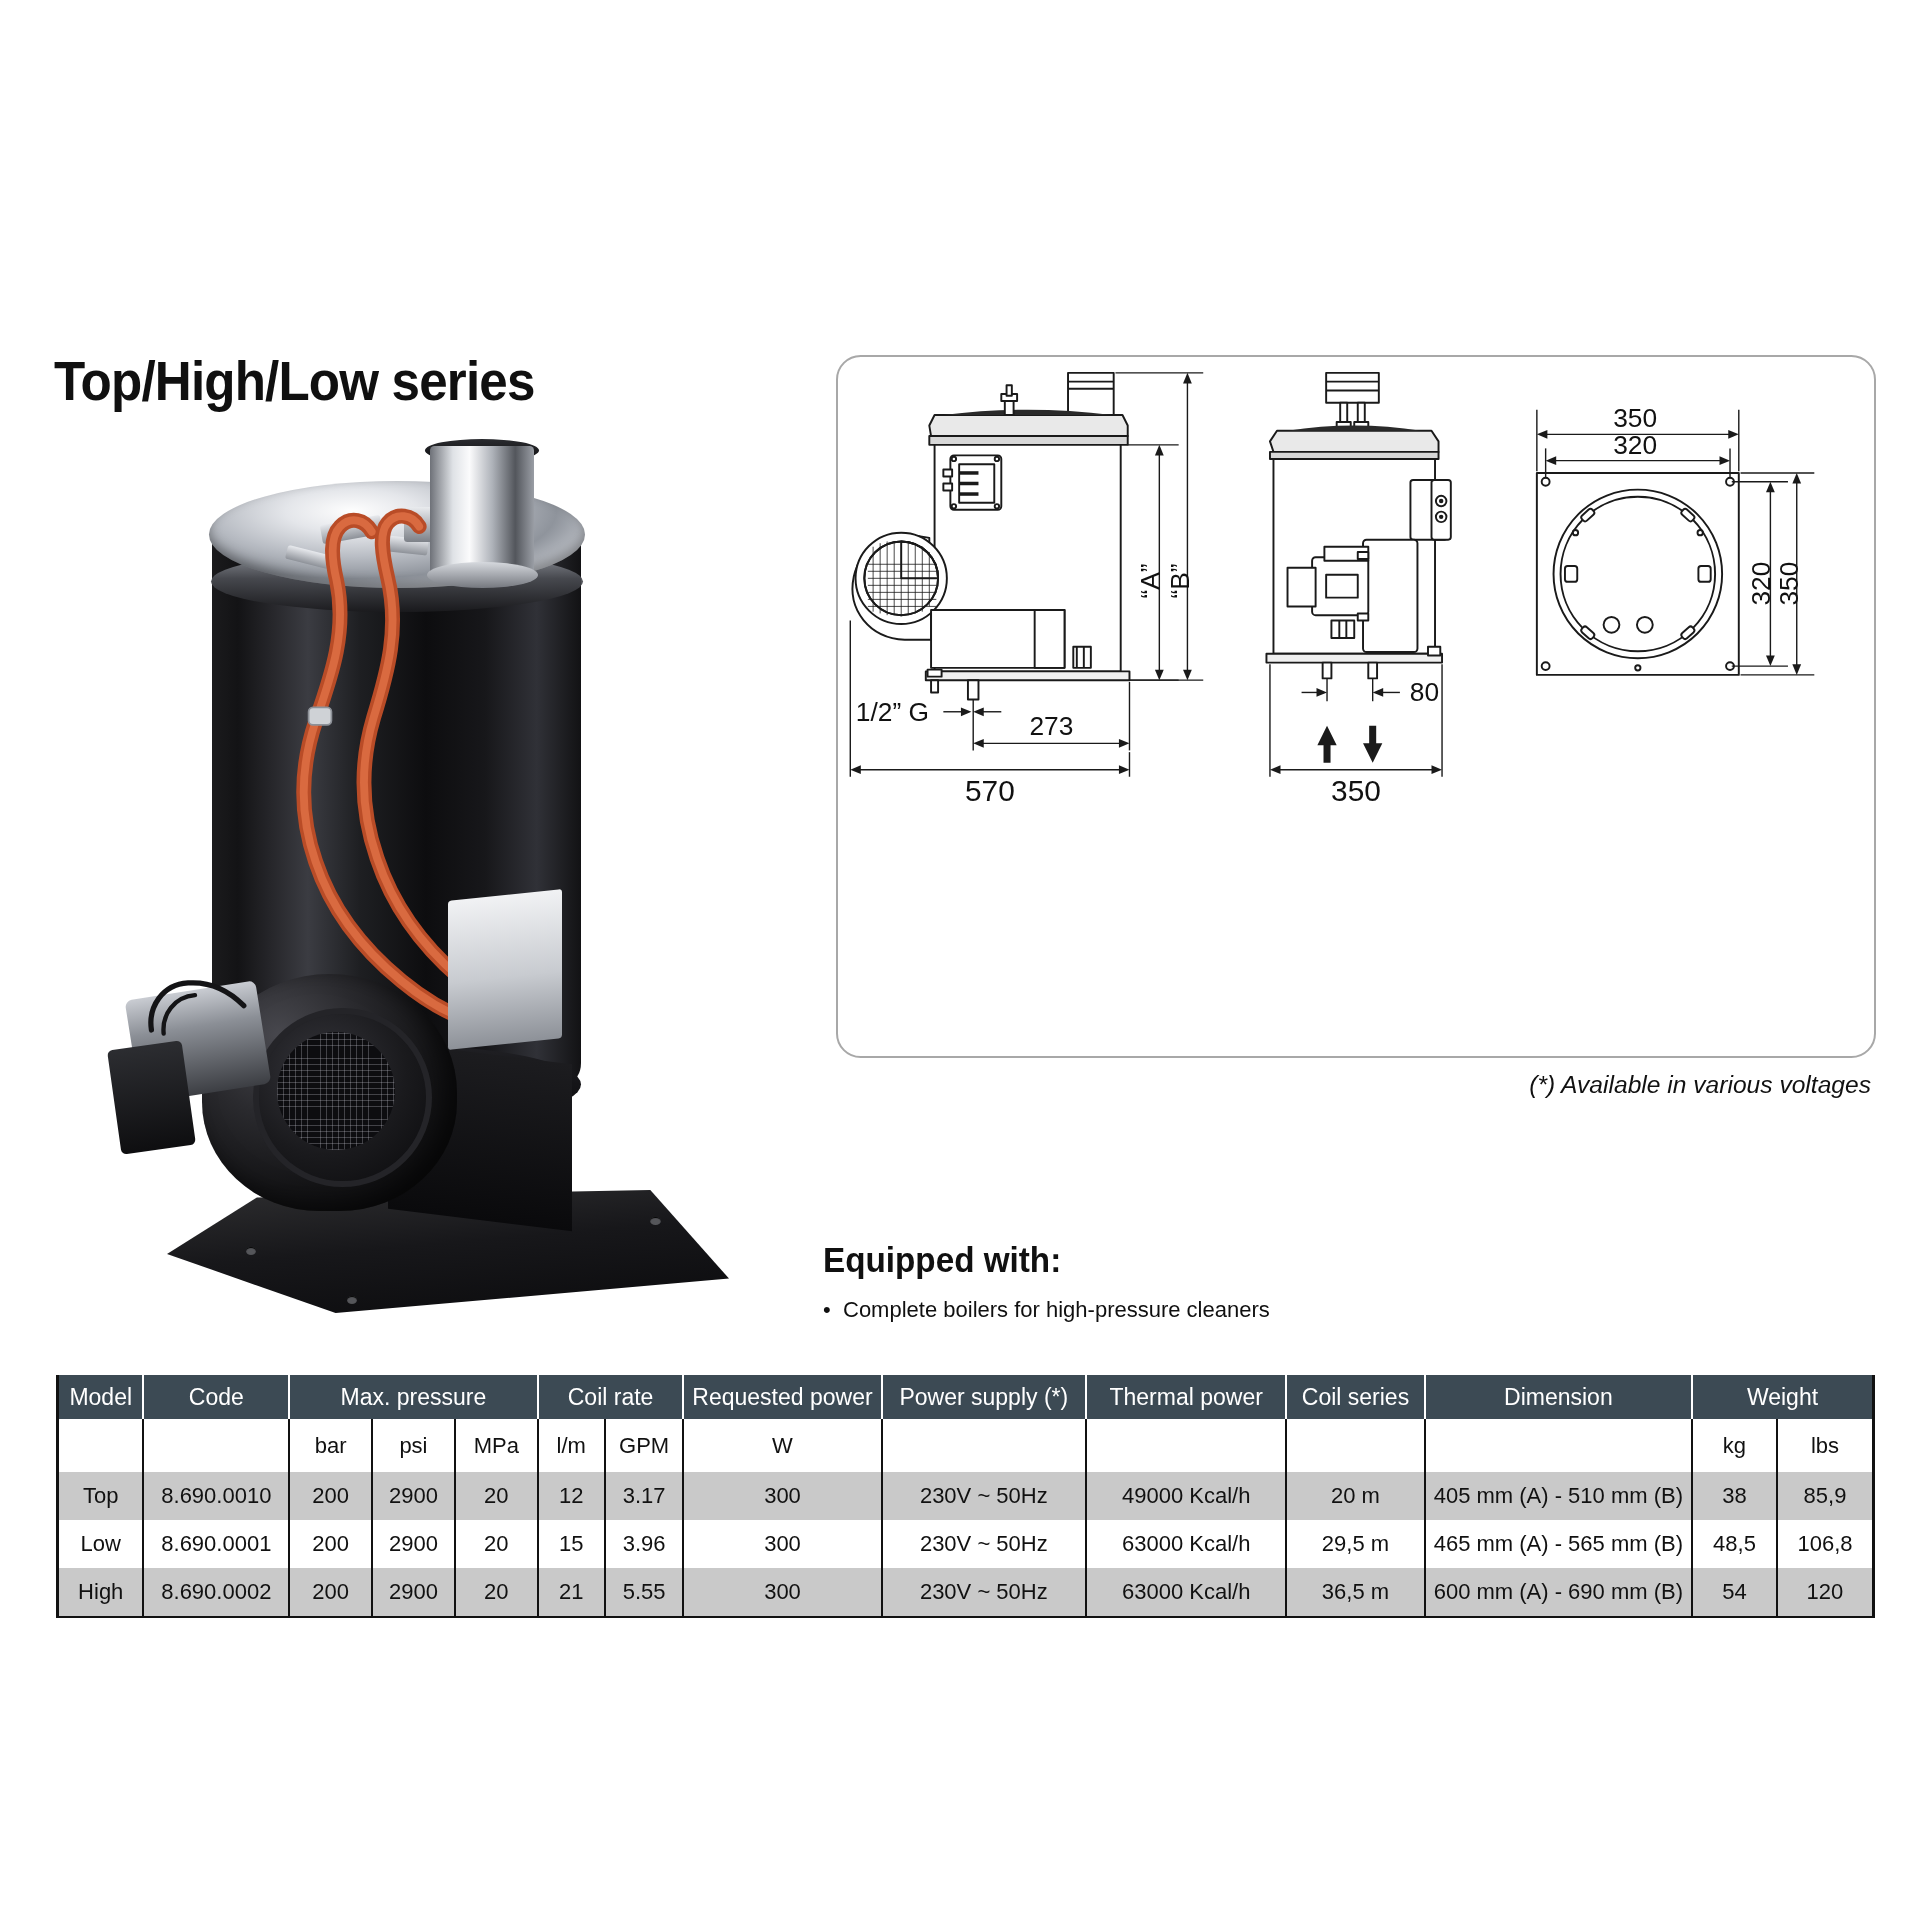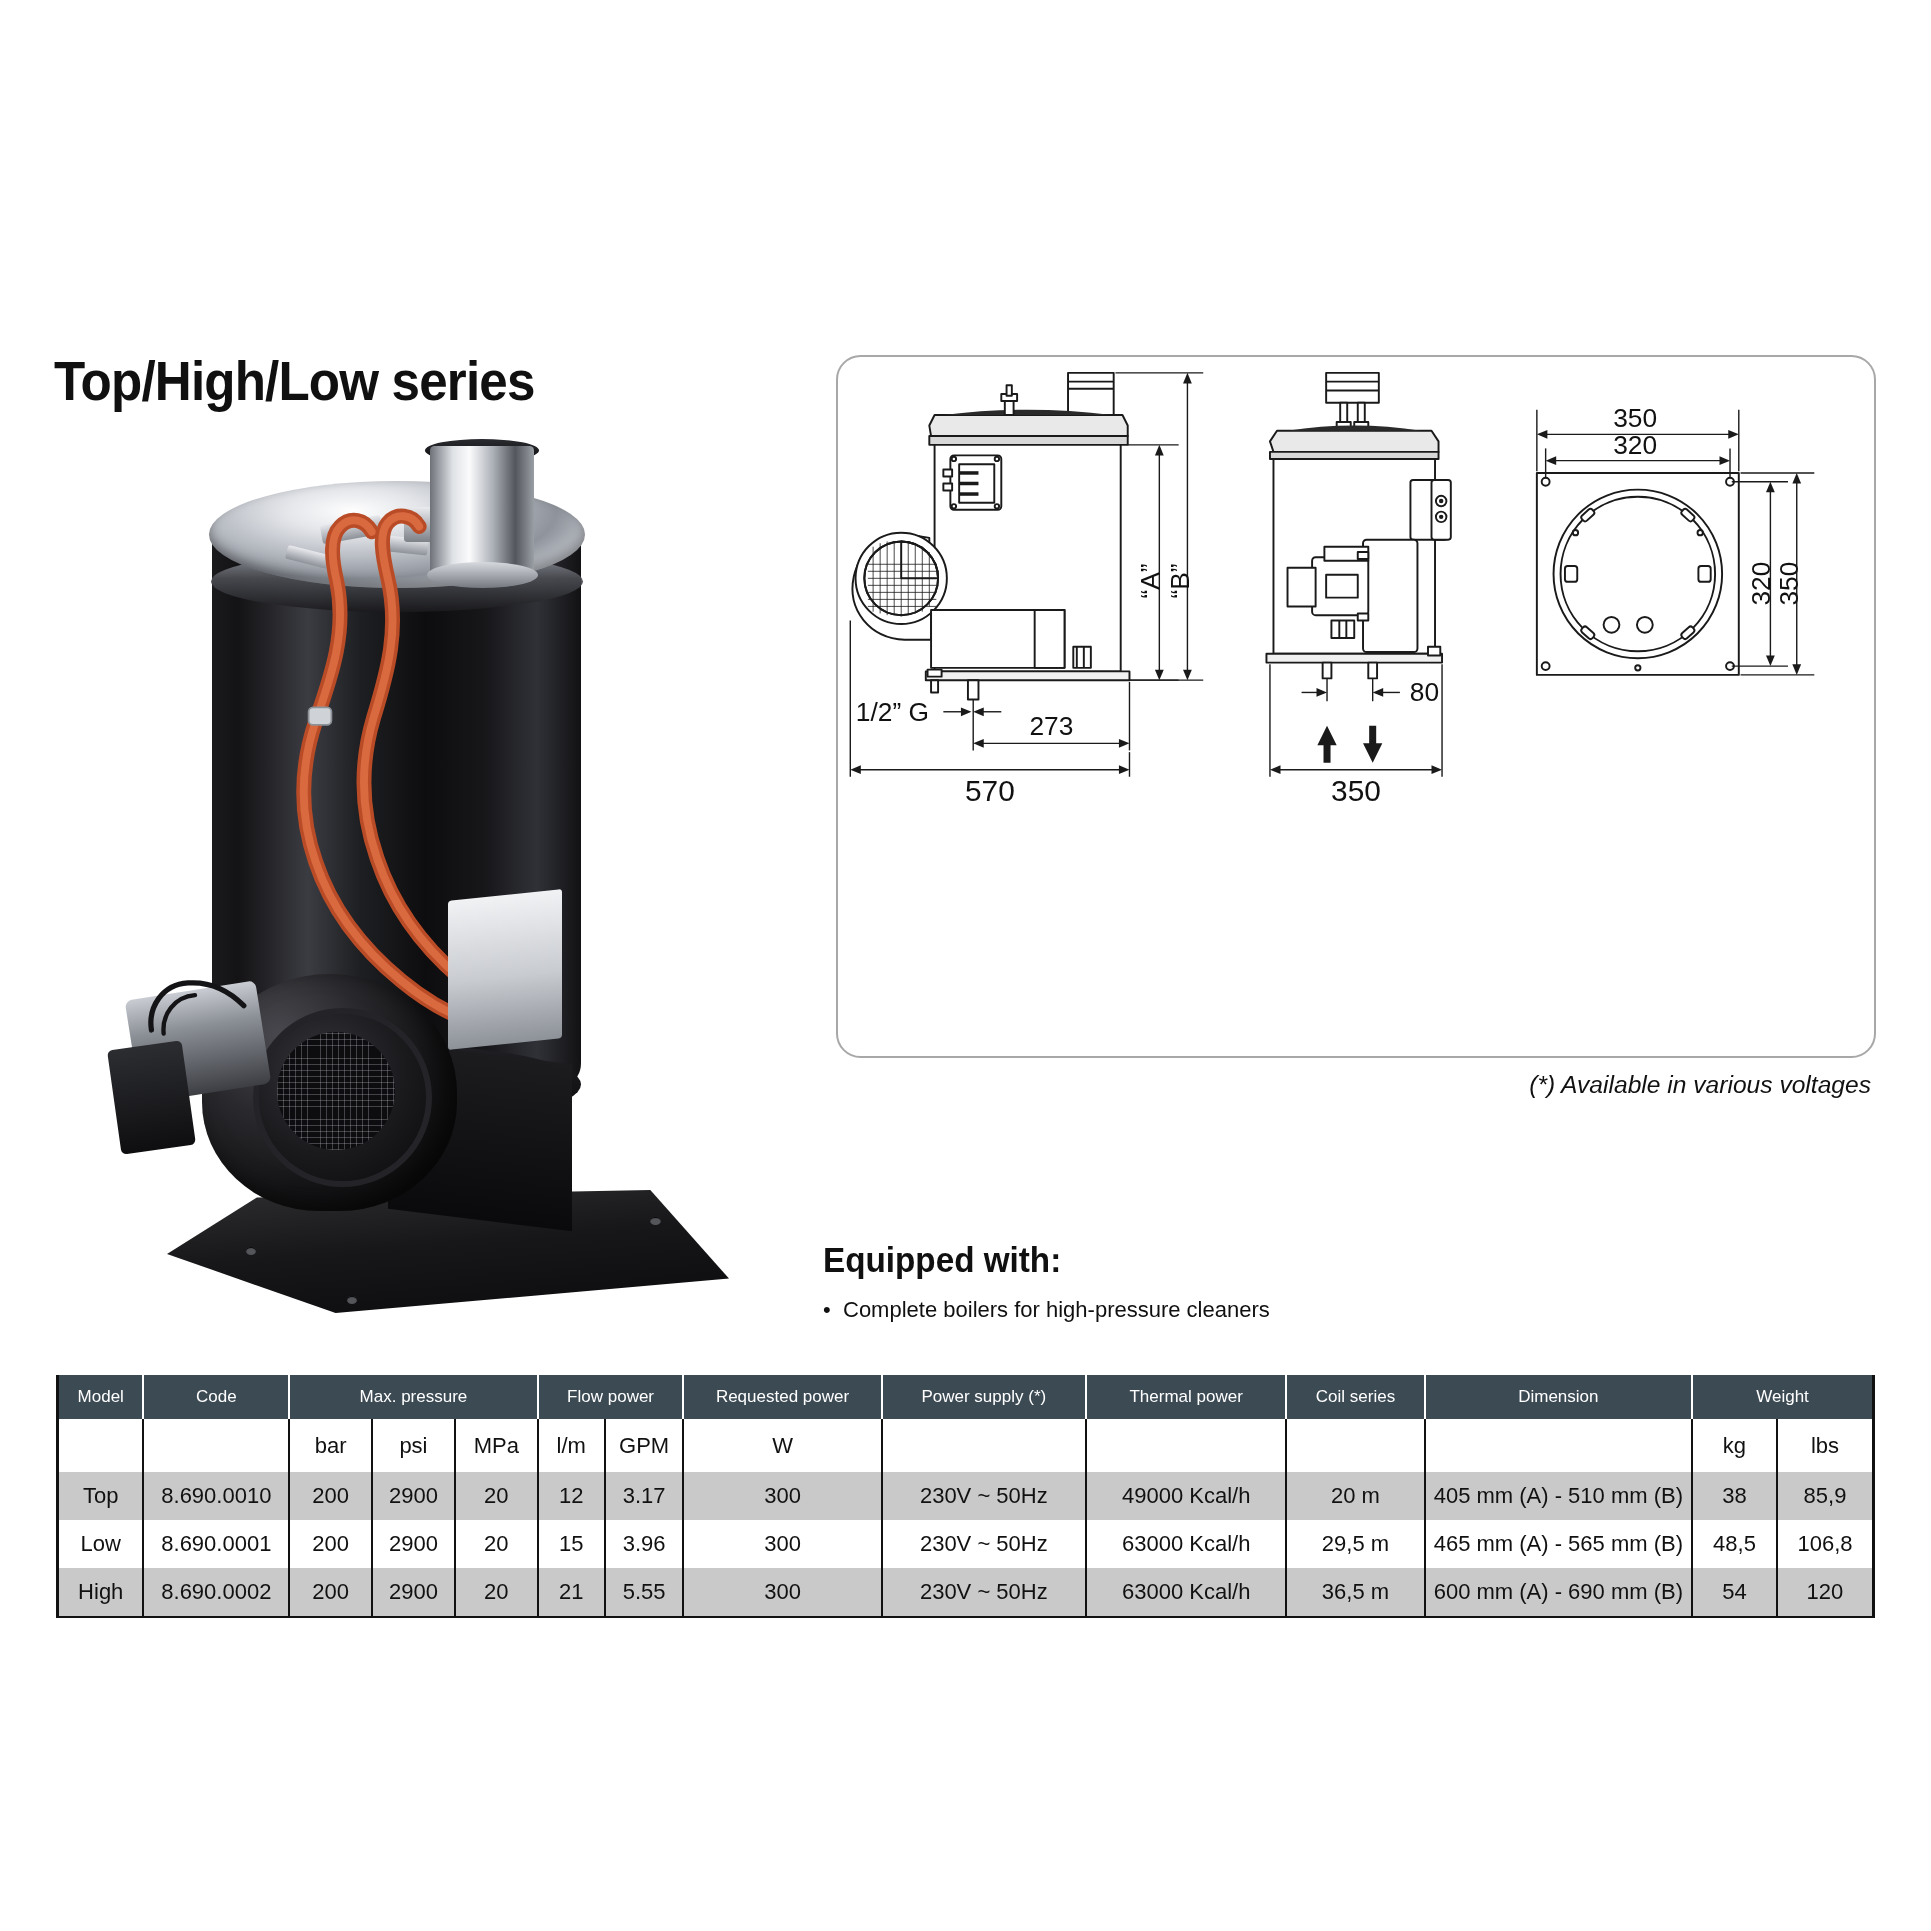--- a/index.html
+++ b/index.html
@@ -154,21 +154,21 @@
     border-collapse:collapse;table-layout:fixed;
     font-size:22px;
   }
   #spec-table th,#spec-table td{
     border-left:2.6px solid #111;border-right:2.6px solid #111;
     text-align:center;vertical-align:middle;
     padding:0;white-space:nowrap;
     font-weight:normal;
   }
   #spec-table thead th{
-    background:#3c4a54;color:#fff;height:44px;font-size:17px;
+    background:#3c4a54;color:#fff;height:44px;font-size:23px;
     border-left:2.6px solid #3c4a54;border-right:2.6px solid #3c4a54;
   }
   #spec-table thead th.sep{border-right:2.6px solid #fff;}
   #spec-table tr.units td{background:#fff;height:53px;border-radius:15px;}
   #spec-table tbody tr.alt td{background:#c9c9c9;}
   #spec-table tbody tr.plain td{background:#fff;}
   #spec-table tbody tr td{height:48px;}
   #spec-table tbody tr:last-child td{border-bottom:2.6px solid #111;}
   #spec-table .edgeL{border-left:3.5px solid #111;}
   #spec-table .edgeR{border-right:3.5px solid #111;}
@@ -479,21 +479,21 @@
       <col style="width:132px">
       <col style="width:255px">
       <col style="width:81px">
         <col style="width:92px">
     </colgroup>
     <thead>
       <tr>
         <th class="sep edgeL">Model</th>
         <th class="sep">Code</th>
         <th class="sep" colspan="3">Max. pressure</th>
-        <th class="sep" colspan="2">Flow power</th>
+        <th class="sep" colspan="2">Coil rate</th>
         <th class="sep">Requested power</th>
         <th class="sep">Power supply (*)</th>
         <th class="sep">Thermal power</th>
         <th class="sep">Coil series</th>
         <th class="sep">Dimension</th>
         <th class="edgeR" colspan="2">Weight</th>
       </tr>
     </thead>
     <tbody>
       <tr class="units">

